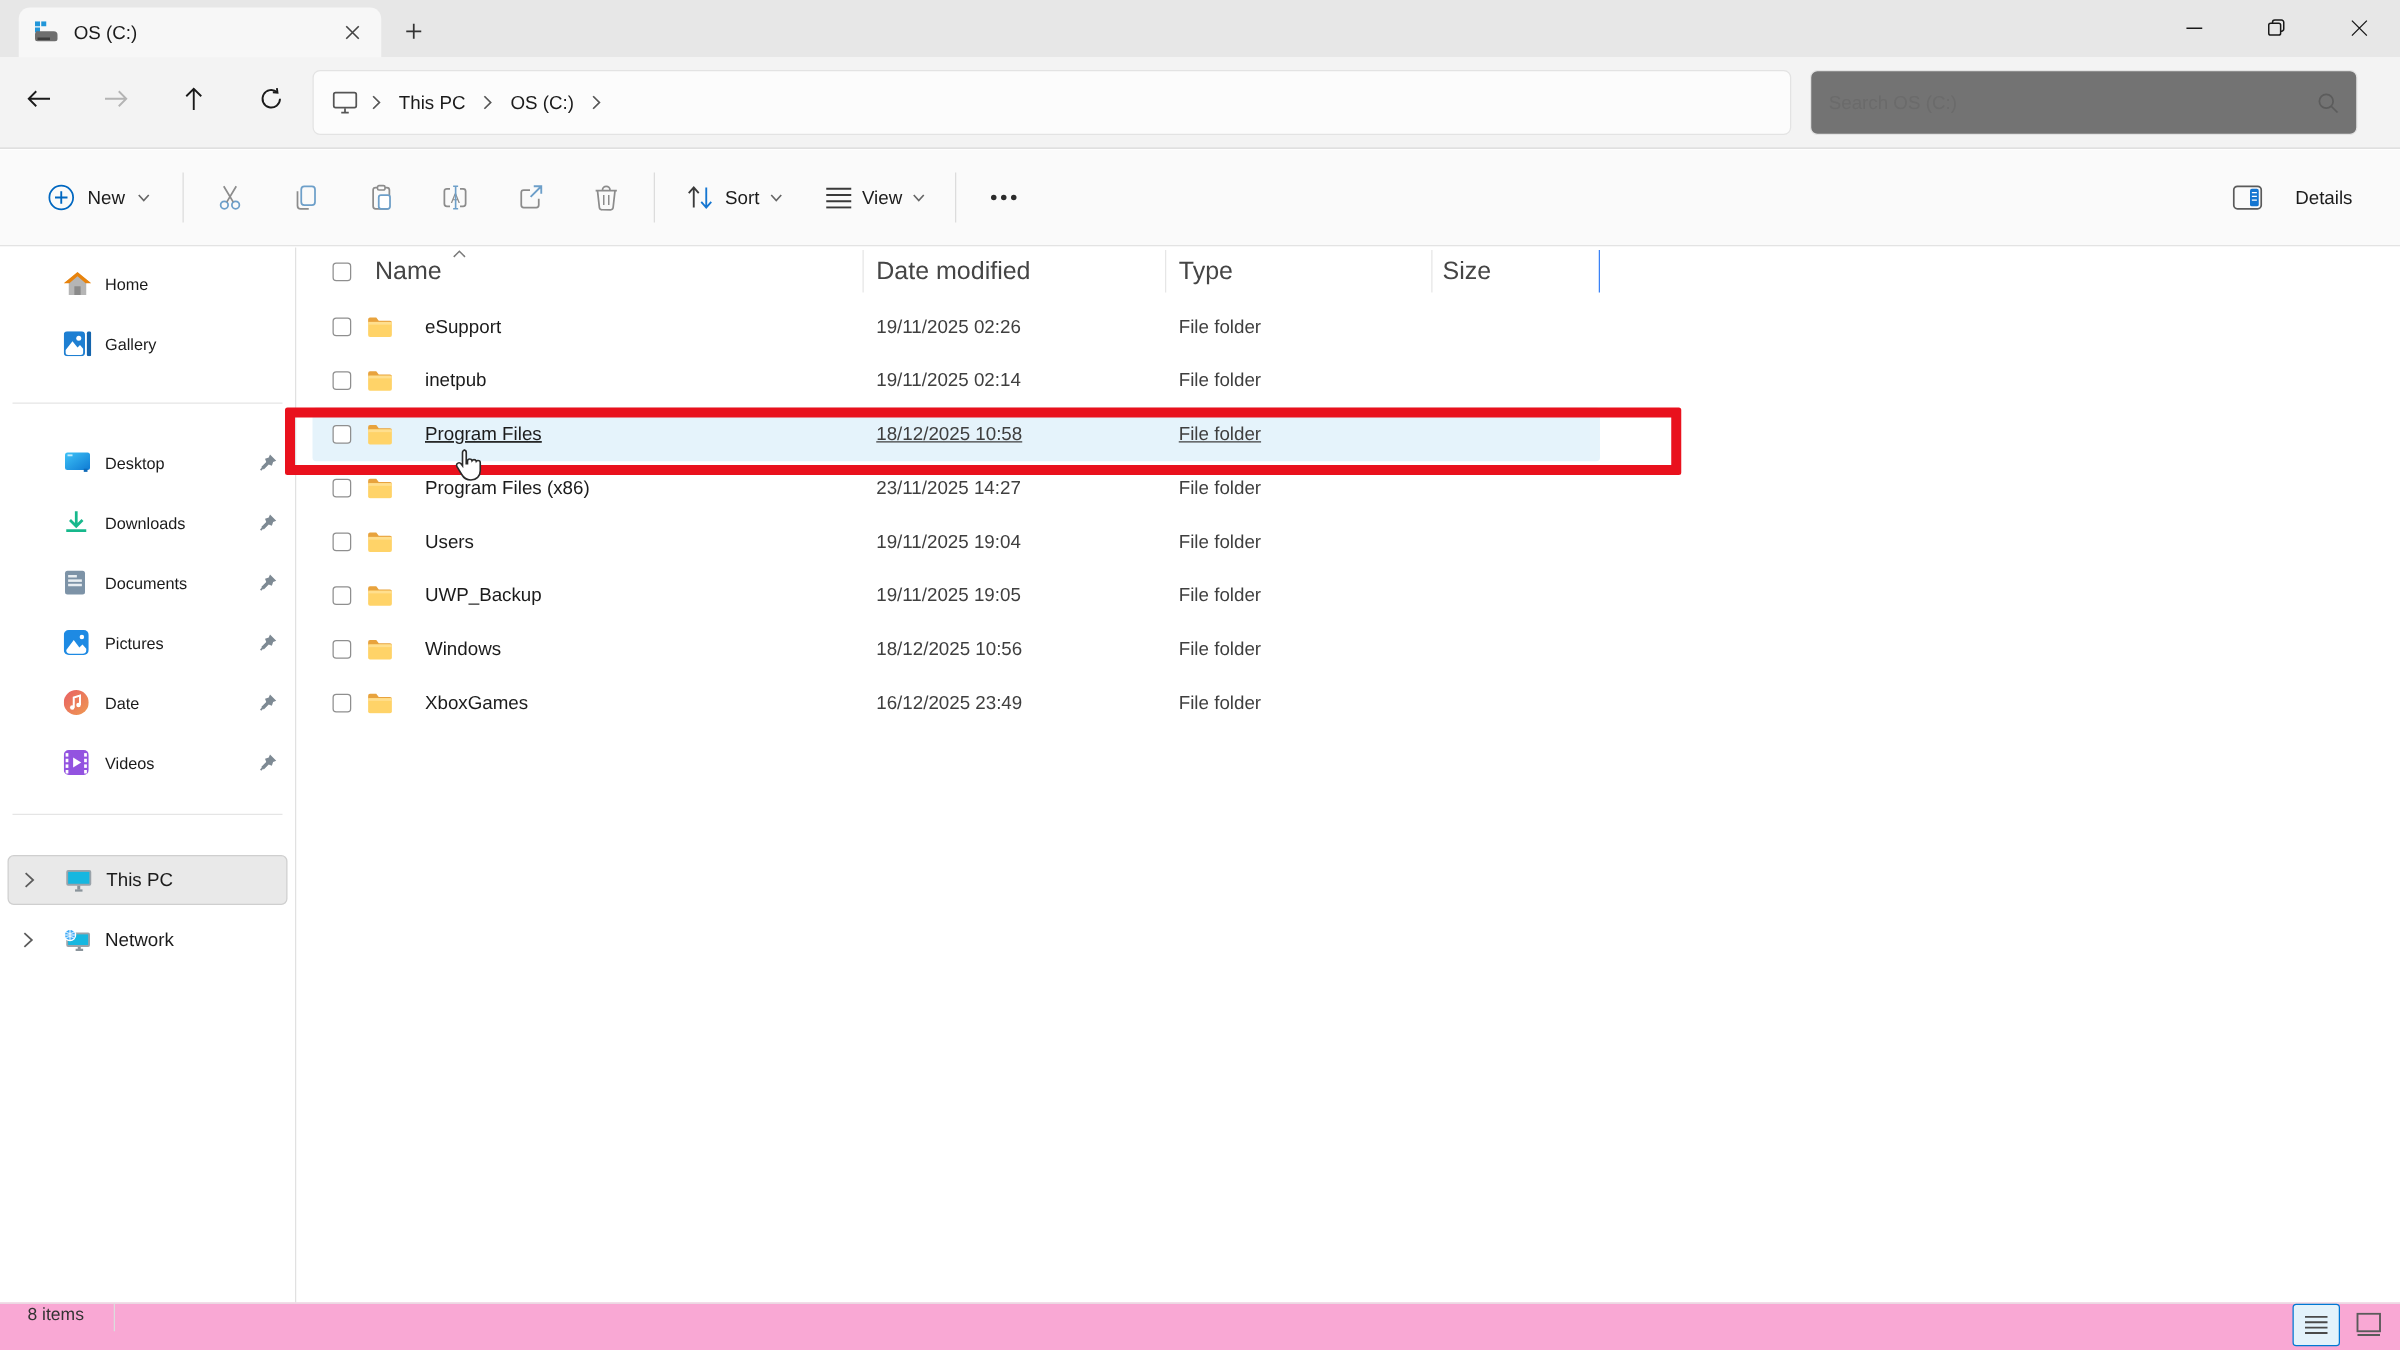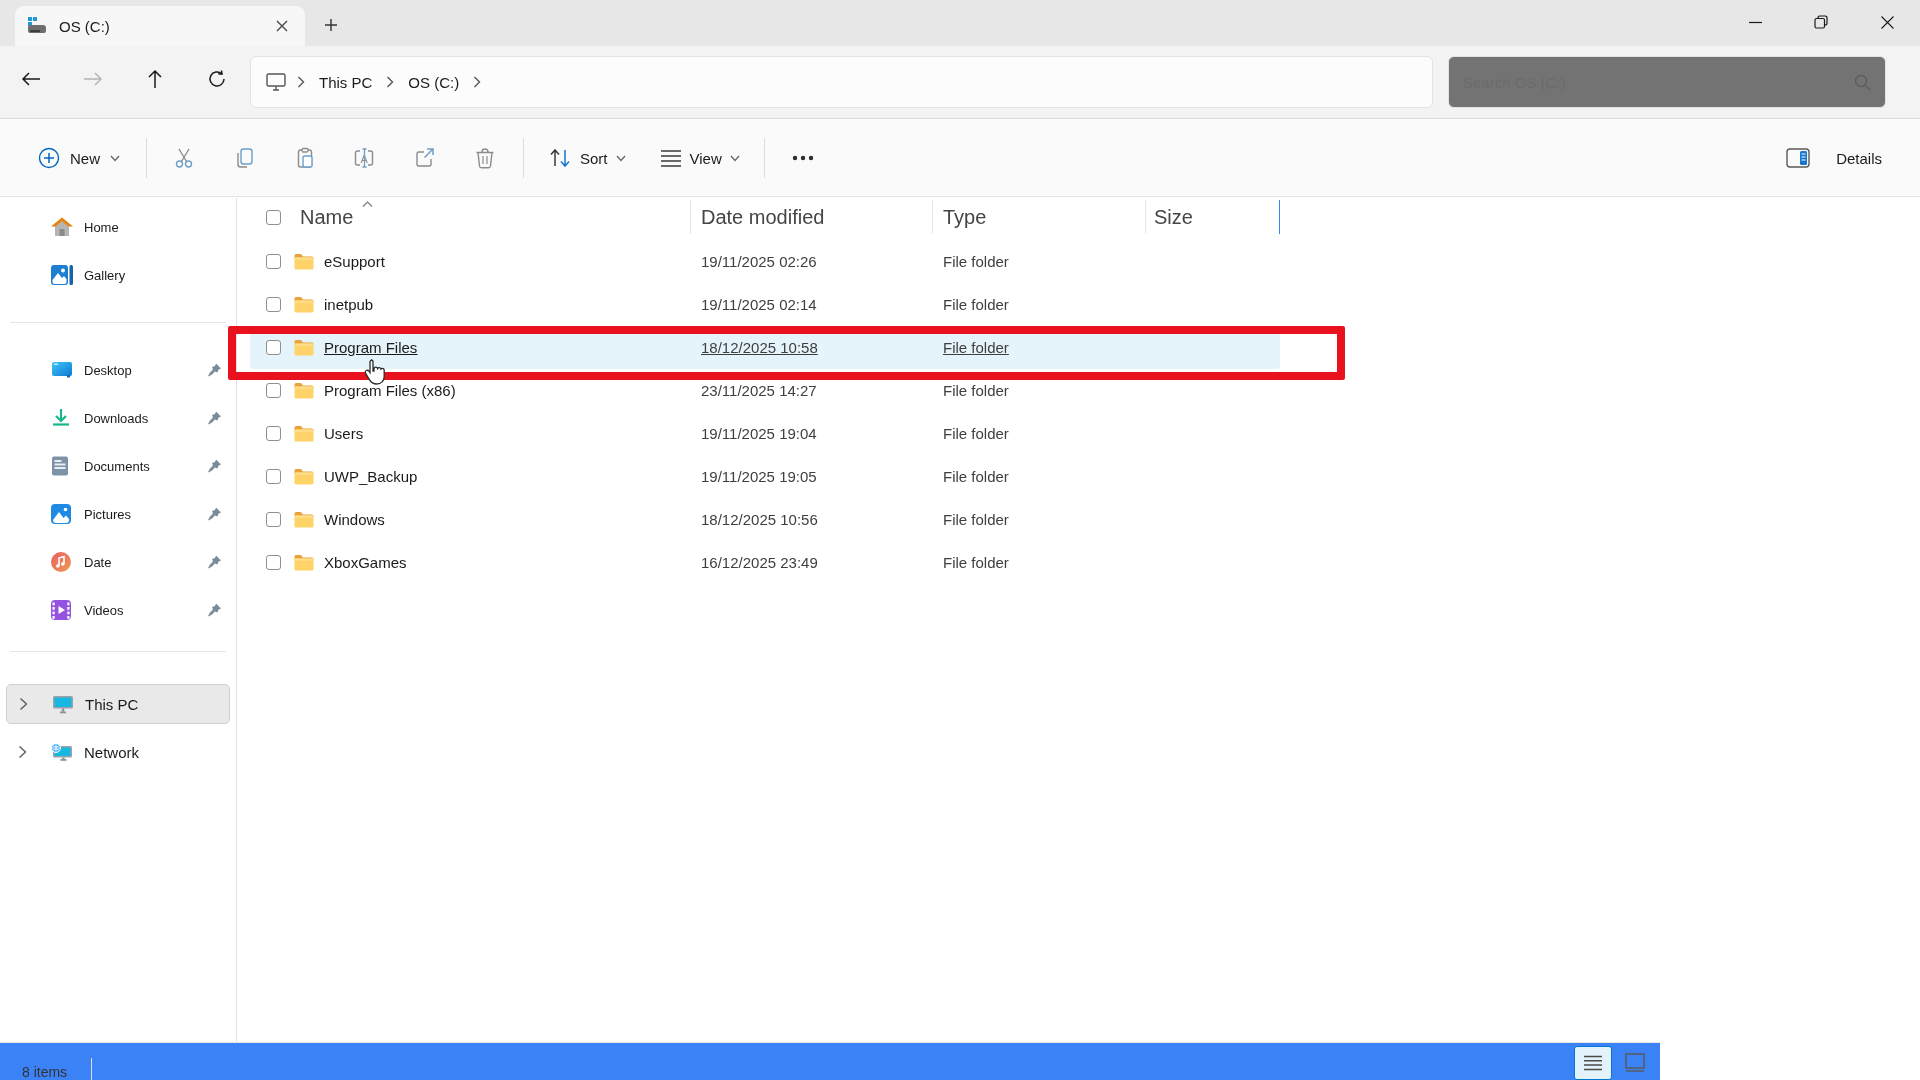--- a/index.html
+++ b/index.html
@@ -67,36 +67,36 @@
   .col { font-size:20px; color:#454545; display:flex; align-items:center; height:100%; }
   .col-check { width:44px; padding-left:16px; }
   .col-name  { width:397px; border-right:1px solid #e6e6e6; }
   .col-date  { width:242px; padding-left:10px; border-right:1px solid #e6e6e6; }
   .col-type  { width:213px; padding-left:10px; border-right:1px solid #e6e6e6; }
   .col-size  { width:134px; padding-left:8px; border-right:1px solid #3b82f6; }
   .sort-caret { position:absolute; left:112px; top:-6px; }
   .frow { display:flex; height:43px; align-items:center; width:1030px; border-radius:3px; }
   .frow .cell { font-size:15px; display:flex; align-items:center; height:100%; }
   .c-check { width:44px; padding-left:16px; }
-  .c-name { width:397px; gap:10px; }
+  .c-name { width:397px; gap:26px; }
   .c-date { width:242px; padding-left:10px; color:#3f3f3f; }
   .c-type { width:213px; padding-left:10px; color:#3f3f3f; }
   .checkbox { width:15px; height:15px; border:1px solid #8f8f8f; border-radius:3px; background:#fff; }
   .frow.hl { background:#e5f3fb; }
   .frow.hl .cell, .frow.hl .cell span { text-decoration:underline; }
 
   
   .red-box { position:absolute; left:-22px; top:126px; width:1117px; height:54px;
     border:8px solid #e9111d; border-radius:2px; pointer-events:none; z-index:5; }
 
   .cursor-hand { position:absolute; left:112px; top:158px; z-index:6; }
 
   
-  .statusbar { position:absolute; left:0; top:1042px; width:1660px; height:38px; background:#3b82f6;
-    border-top:1px solid #e8e8e8; display:flex; align-items:flex-end; }
+  .statusbar { position:absolute; left:0; top:1042px; width:1920px; height:38px; background:#f9a8d4;
+    border-top:1px solid #e8e8e8; display:flex; align-items:flex-start; }
   .status-count { font-size:14px; color:#333; margin-left:22px; }
   .status-sep { width:1px; height:22px; background:#dcdcdc; margin-left:24px; }
   .status-right { margin-left:auto; margin-right:10px; display:flex; align-items:center; gap:8px; }
   .view-btn-active { width:38px; height:34px; border:1px solid #0078d4; background:#e3f2fb;
     border-radius:3px; display:flex; align-items:center; justify-content:center; }
   .view-btn { width:30px; height:30px; display:flex; align-items:center; justify-content:center; }
 </style>
 </head>
 <body>
 

